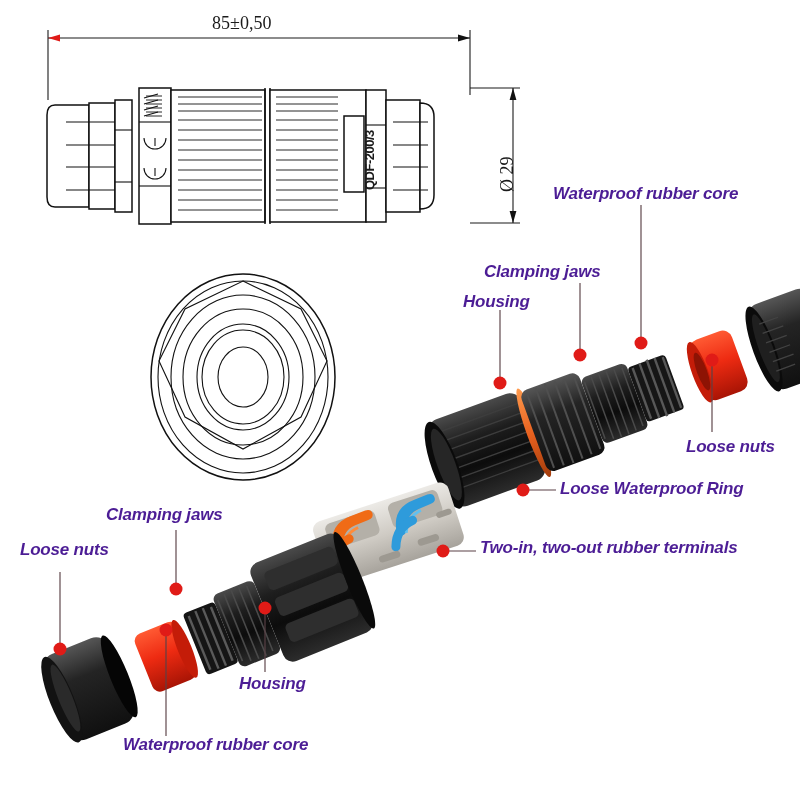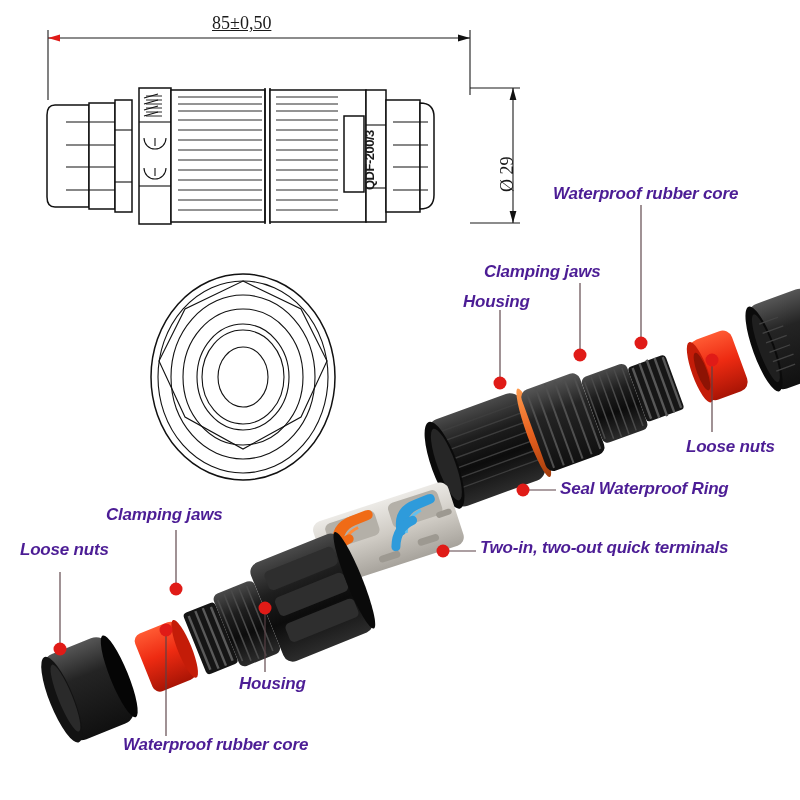--- a/index.html
+++ b/index.html
@@ -122,21 +122,21 @@
       <ellipse class="tl2" cx="243" cy="377" rx="60" ry="68" style="fill:none"></ellipse>
       <ellipse class="tl2" cx="243" cy="377" rx="46" ry="53" style="fill:none"></ellipse>
       <ellipse class="tl2" cx="243" cy="377" rx="41" ry="47" style="fill:none"></ellipse>
       <ellipse class="tl2" cx="243" cy="377" rx="25" ry="30" style="fill:none"></ellipse>
     </g>
   </svg>
 
   <div class="dim-txt rot" style="left:362px;top:190px;font-size:13px;font-weight:700;
               font-family:'Liberation Sans',sans-serif;letter-spacing:-0.5px;">QDF-200/3</div>
 
-  <div class="dim-txt" style="left:212px;top:13px;font-size:18px;text-decoration:underline;">85±0,50</div>
+  <div class="dim-txt" style="left:212px;top:13px;font-size:18px;">85±0,50</div>
   <div class="dim-txt rot" style="left:497px;top:192px;font-size:18px;">Ø 29</div>
 
   <svg width="800" height="800">
     <defs>
       <linearGradient id="blk" x1="0" y1="0" x2="0" y2="1">
         <stop offset="0" stop-color="#4a4a4a"></stop>
         <stop offset="0.32" stop-color="#1e1e1e"></stop>
         <stop offset="0.62" stop-color="#0c0c0c"></stop>
         <stop offset="1" stop-color="#2c2c2c"></stop>
       </linearGradient>
@@ -254,21 +254,21 @@
 
       <line class="ln" x1="523" y1="490" x2="556" y2="490"></line>
       <circle class="dot" cx="523" cy="490" r="6.5"></circle>
     </g>
   </svg>
 
   <div class="lbl" style="left:553px;top:184px;font-size:17px;">Waterproof rubber core</div>
   <div class="lbl" style="left:484px;top:262px;font-size:17px;">Clamping jaws</div>
   <div class="lbl" style="left:463px;top:292px;font-size:17px;">Housing</div>
   <div class="lbl" style="left:686px;top:437px;font-size:17px;">Loose nuts</div>
-  <div class="lbl" style="left:560px;top:479px;font-size:17px;">Seal Waterproof Ring</div>
+  <div class="lbl" style="left:560px;top:479px;font-size:17px;">Loose Waterproof Ring</div>
 
   <svg width="800" height="800">
 
     <g transform="rotate(-18 390 535)">
       <rect x="318" y="500" width="142" height="66" rx="9" fill="url(#gry)"></rect>
 
       <rect x="330" y="505" width="52" height="26" rx="6" fill="#b4b0a8"></rect>
       <rect x="396" y="505" width="52" height="26" rx="6" fill="#b4b0a8"></rect>
 
       <path d="M332 528 q4 -22 26 -23 l16 -1 q6 0 6 5 q0 5 -6 5 l-14 1 q-14 1 -18 16 q-2 6 -7 5 q-5 -1 -3 -8 z" fill="#f06b16"></path>
@@ -351,15 +351,15 @@
 
       <line class="ln" x1="443" y1="551" x2="476" y2="551"></line>
       <circle class="dot" cx="443" cy="551" r="6.5"></circle>
     </g>
   </svg>
 
   <div class="lbl" style="left:106px;top:505px;font-size:17px;">Clamping jaws</div>
   <div class="lbl" style="left:20px;top:540px;font-size:17px;">Loose nuts</div>
   <div class="lbl" style="left:239px;top:674px;font-size:17px;">Housing</div>
   <div class="lbl" style="left:123px;top:735px;font-size:17px;">Waterproof rubber core</div>
-  <div class="lbl" style="left:480px;top:538px;font-size:17px;">Two-in, two-out quick terminals</div>
+  <div class="lbl" style="left:480px;top:538px;font-size:17px;">Two-in, two-out rubber terminals</div>
 
 </div>
 
 </body></html>

